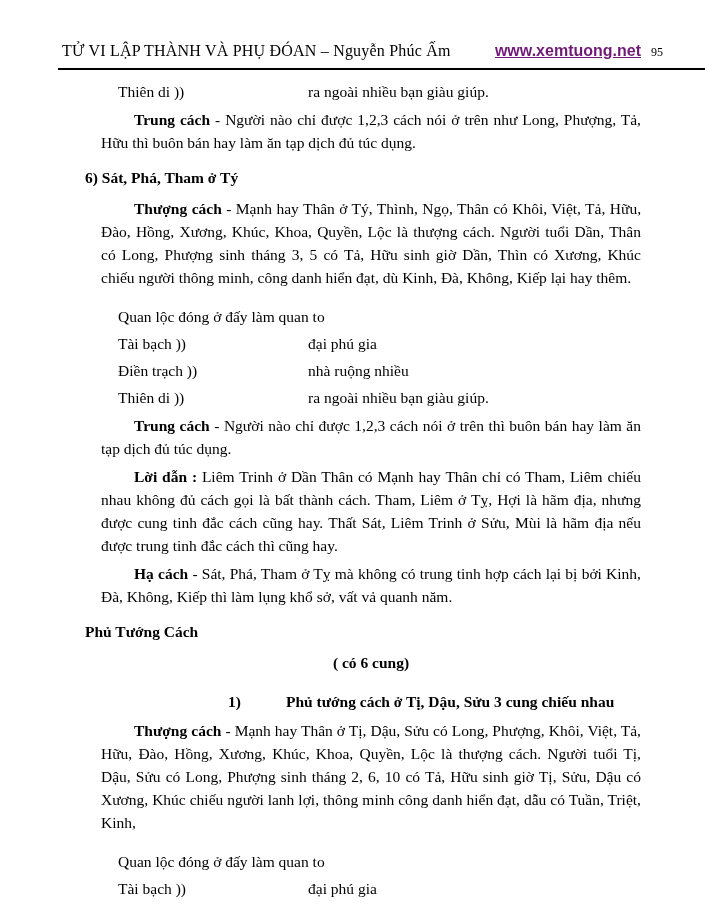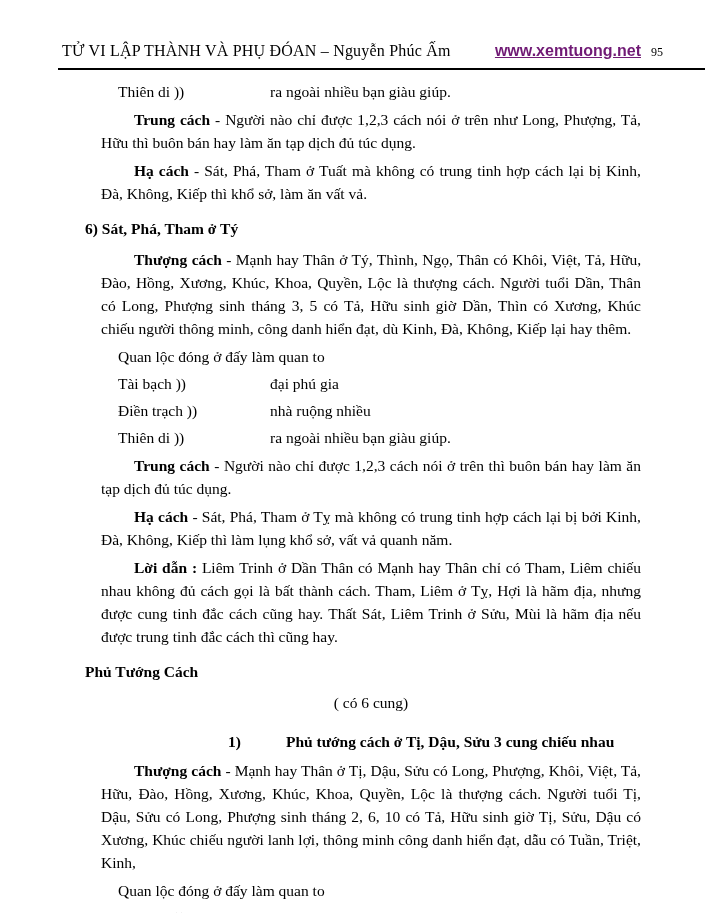--- a/index.html
+++ b/index.html
@@ -51,34 +51,35 @@
   .content {
     margin: 10px 48px 0 85px;
     line-height: 23px;
   }
   .para {
     text-indent: 33px;
     text-align: justify;
     margin: 5px 16px;
   }
   .plain-line {
-    margin: 5px 0 4px 33px;
+    margin: 16px 0 4px 33px;
   }
   .kv-row {
     display: flex;
     margin: 4px 0 4px 33px;
+    gap: 38px;
   }
   .kv-row .kv-label { width: 152px; flex: 0 0 152px; }
   .center-heading {
     font-weight: bold;
     margin: 12px 0 8px 0;
   }
   .sub-heading {
     text-align: center;
-    font-weight: normal;
+    font-weight: bold;
     margin: 6px 0 14px 0;
   }
   .num-heading {
     display: flex;
     font-weight: bold;
     margin: 16px 0 6px 143px;
   }
   .num-heading .num { margin-right: 45px; }
   b { font-weight: bold; }
 </style>
@@ -97,21 +98,20 @@
 
   <div class="content">
 
     <div class="kv-row">
       <span class="kv-label">Thiên di ))</span>
       <span class="kv-value">ra ngoài nhiều bạn giàu giúp.</span>
     </div>
 
     <p class="para"><b>Trung cách</b><span> - Người nào chỉ được 1,2,3 cách nói ở trên như Long, Phượng, Tả, Hữu thì buôn bán hay làm ăn tạp dịch đủ túc dụng.</span></p>
 
-    <p class="para"><b>Hạ cách</b><span> - Sát, Phá, Tham ở Tuất mà không có trung tinh hợp cách lại bị Kinh, Đà, Không, Kiếp thì khổ sở, làm ăn vất vả.</span></p>
 
     <div class="center-heading">6) Sát, Phá, Tham ở Tý</div>
 
     <p class="para"><b>Thượng cách</b><span> - Mạnh hay Thân ở Tý, Thình, Ngọ, Thân có Khôi, Việt, Tả, Hữu, Đào, Hồng, Xương, Khúc, Khoa, Quyền, Lộc là thượng cách. Người tuổi Dần, Thân có Long, Phượng sinh tháng 3, 5 có Tả, Hữu sinh giờ Dần, Thìn có Xương, Khúc chiếu người thông minh, công danh hiển đạt, dù Kinh, Đà, Không, Kiếp lại hay thêm.</span></p>
 
     <div class="plain-line">Quan lộc đóng ở đấy làm quan to</div>
 
     <div class="kv-row">
       <span class="kv-label">Tài bạch ))</span>
       <span class="kv-value">đại phú gia</span>
@@ -122,23 +122,23 @@
       <span class="kv-value">nhà ruộng nhiều</span>
     </div>
 
     <div class="kv-row">
       <span class="kv-label">Thiên di ))</span>
       <span class="kv-value">ra ngoài nhiều bạn giàu giúp.</span>
     </div>
 
     <p class="para"><b>Trung cách</b><span> - Người nào chỉ được 1,2,3 cách nói ở trên thì buôn bán hay làm ăn tạp dịch đủ túc dụng.</span></p>
 
+    <p class="para"><b>Lời dẫn :</b><span> Liêm Trinh ở Dần Thân có Mạnh hay Thân chỉ có Tham, Liêm chiếu nhau không đủ cách gọi là bất thành cách. Tham, Liêm ở Tỵ, Hợi là hãm địa, nhưng được cung tinh đắc cách cũng hay. Thất Sát, Liêm Trinh ở Sửu, Mùi là hãm địa nếu được trung tinh đắc cách thì cũng hay.</span></p>
+
     <p class="para"><b>Hạ cách</b><span> - Sát, Phá, Tham ở Tỵ mà không có trung tinh hợp cách lại bị bởi Kinh, Đà, Không, Kiếp thì làm lụng khổ sở, vất vả quanh năm.</span></p>
-
-    <p class="para"><b>Lời dẫn :</b><span> Liêm Trinh ở Dần Thân có Mạnh hay Thân chỉ có Tham, Liêm chiếu nhau không đủ cách gọi là bất thành cách. Tham, Liêm ở Tỵ, Hợi là hãm địa, nhưng được cung tinh đắc cách cũng hay. Thất Sát, Liêm Trinh ở Sửu, Mùi là hãm địa nếu được trung tinh đắc cách thì cũng hay.</span></p>
 
     <div class="center-heading">Phủ Tướng Cách</div>
 
     <div class="sub-heading">( có 6 cung)</div>
 
     <div class="num-heading">
       <span class="num">1)</span>
       <span>Phủ tướng cách ở Tị, Dậu, Sửu 3 cung chiếu nhau</span>
     </div>
 

